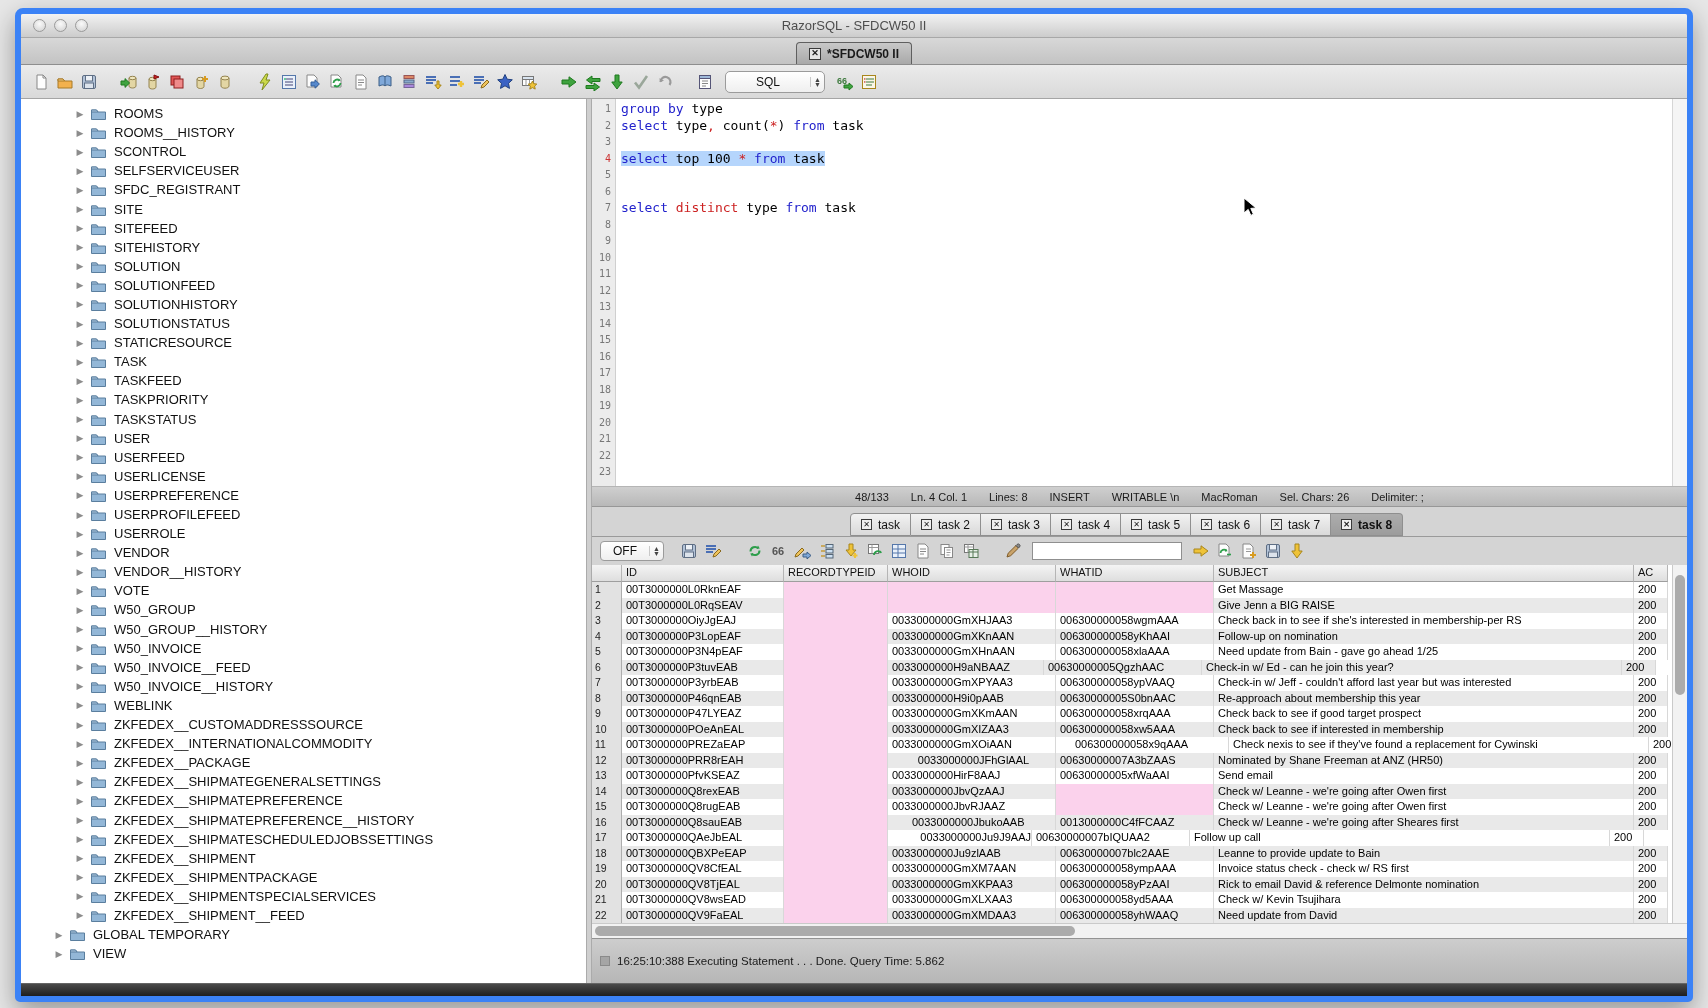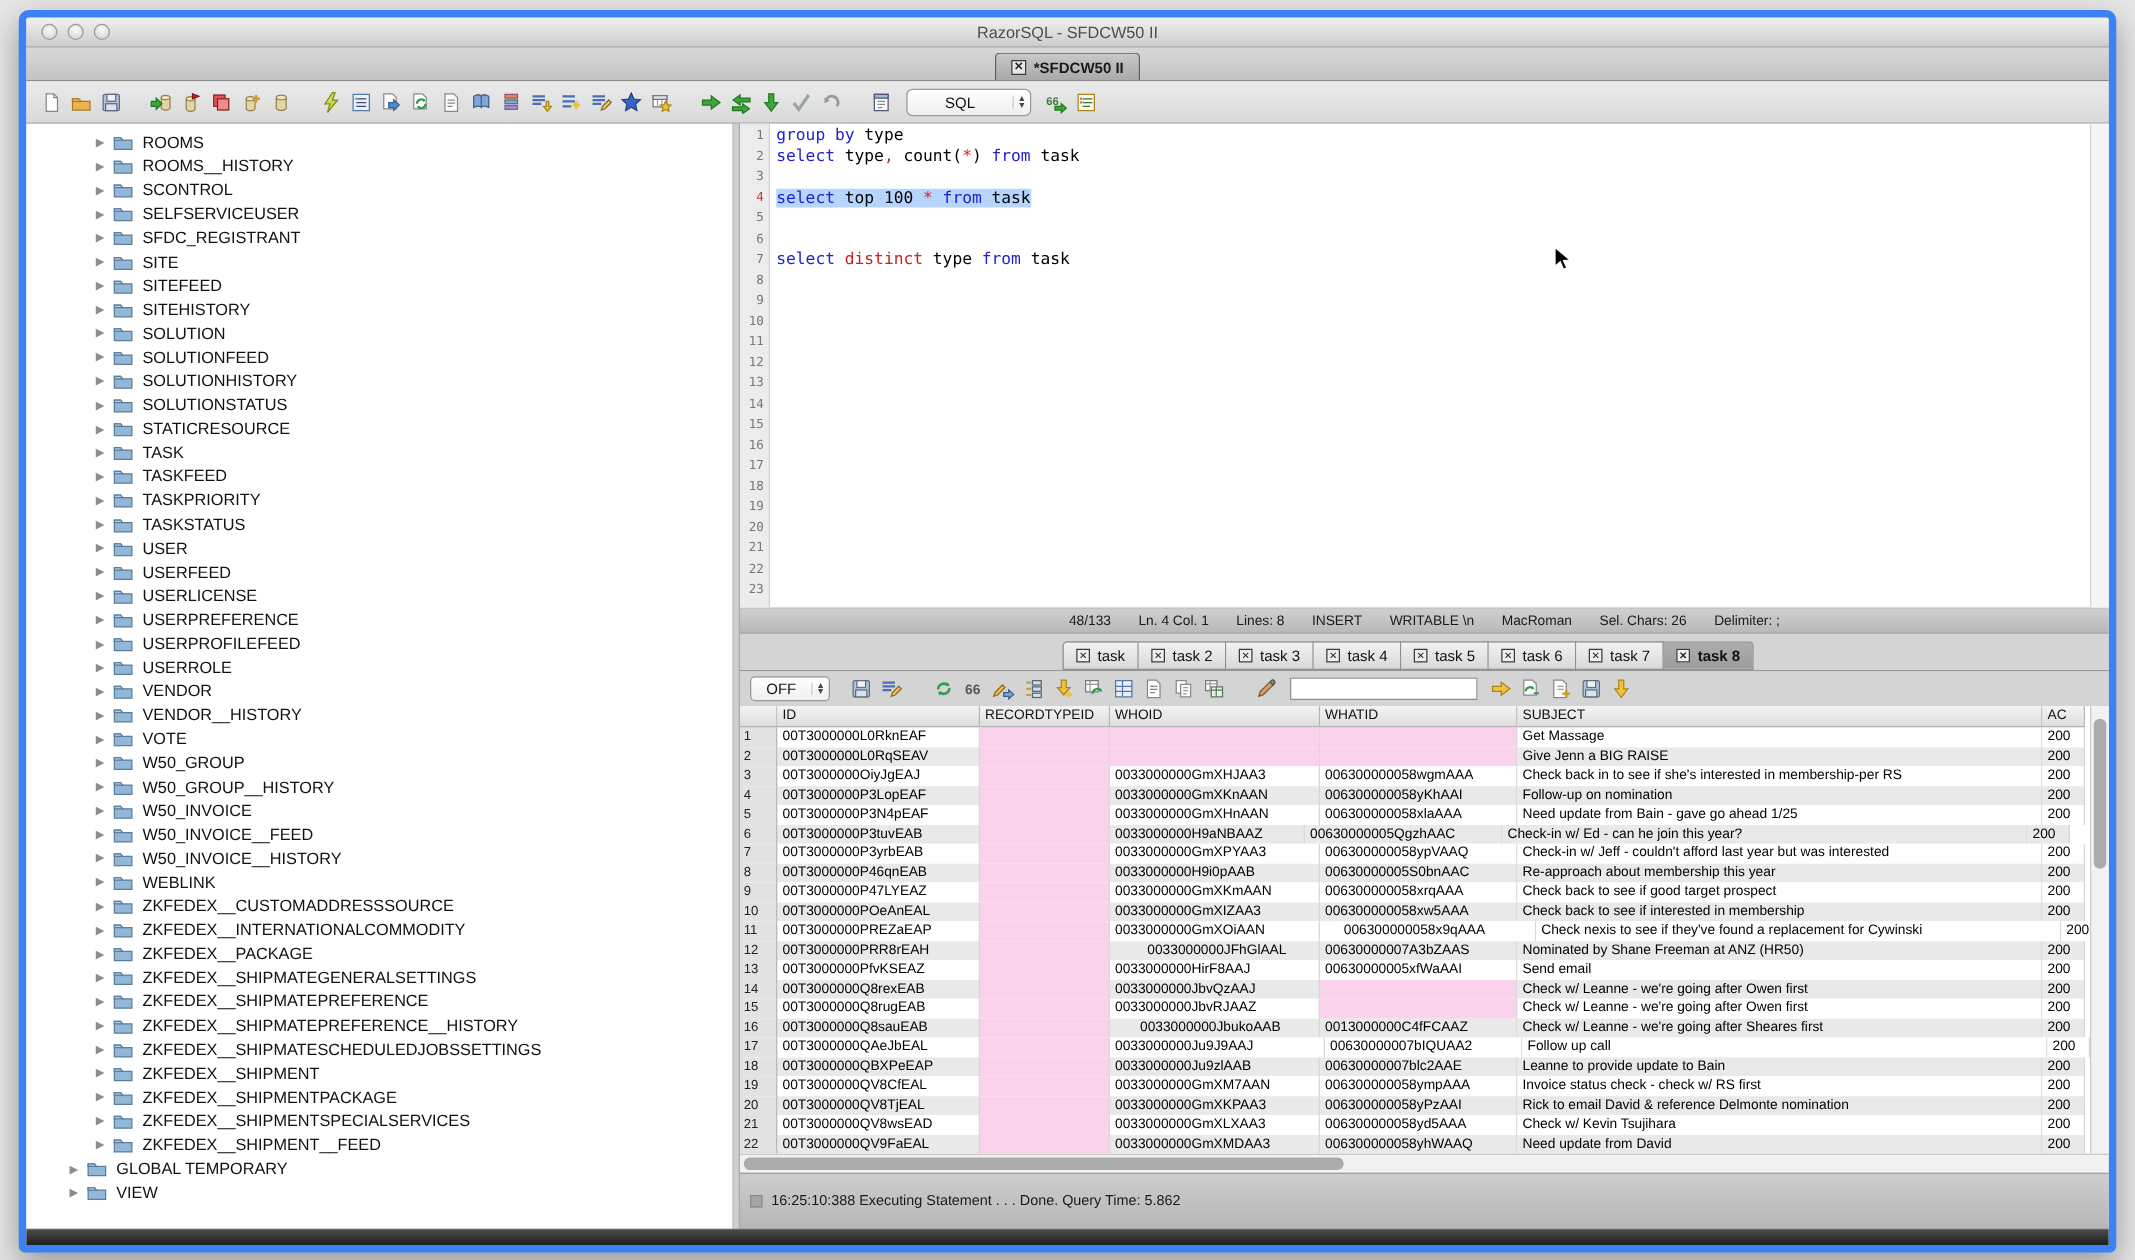--- a/index.html
+++ b/index.html
@@ -1165,21 +1165,21 @@
               <div class="td null" style="width: 104px;"></div>
               <div class="td" style="width: 168px; padding-left: 24px;">0033000000JbukoAAB</div>
               <div class="td" style="width: 158px;">0013000000C4fFCAAZ</div>
               <div class="td" style="width: 420px;">Check w/ Leanne - we're going after Sheares first</div>
               <div class="td" style="width: 34px;">200</div>
             </div>
             <div class="trow odd">
               <div class="td gut" style="width: 30px;">17</div>
               <div class="td" style="width: 162px;">00T3000000QAeJbEAL</div>
               <div class="td null" style="width: 104px;"></div>
-              <div class="td" style="width: 172px;">0033000000Ju9J9AAJ</div>
+              <div class="td" style="width: 144px; text-align: right;">0033000000Ju9J9AAJ</div>
               <div class="td" style="width: 158px;">00630000007bIQUAA2</div>
               <div class="td" style="width: 420px;">Follow up call</div>
               <div class="td" style="width: 34px;">200</div>
             </div>
             <div class="trow even">
               <div class="td gut" style="width: 30px;">18</div>
               <div class="td" style="width: 162px;">00T3000000QBXPeEAP</div>
               <div class="td null" style="width: 104px;"></div>
               <div class="td" style="width: 168px;">0033000000Ju9zlAAB</div>
               <div class="td" style="width: 158px;">00630000007blc2AAE</div>

